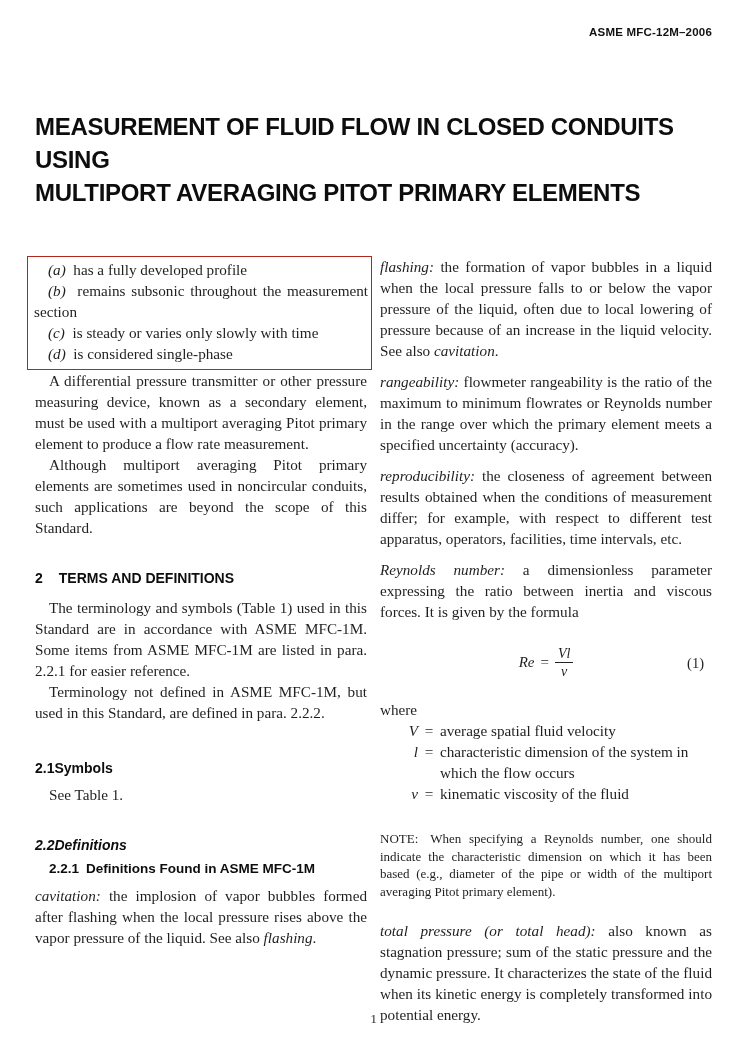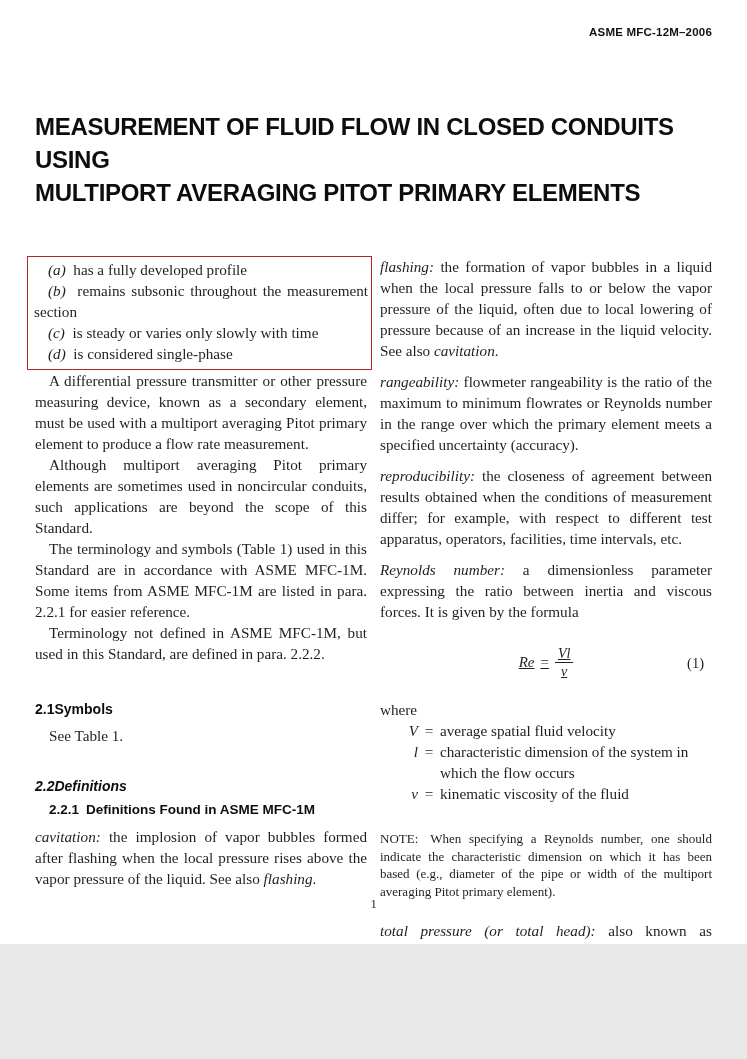--- a/index.html
+++ b/index.html
@@ -1,18 +1,18 @@
 <!DOCTYPE html>
 <html><head>
 <meta charset="utf-8">
 <style>
   html,body{margin:0;padding:0;background:#e8e8e8;}
   .page{
     position:relative;
-    width:747px;height:944px;
+    width:747px;height:1059px;
     margin:0 auto;
     background:#ffffff;
     box-sizing:border-box;
     padding:26px 35px 0 35px;
     font-family:"Liberation Serif", "DejaVu Serif", serif;
     color:#1f1f1f;
     overflow:hidden;
   }
   .header{
     text-align:right;
@@ -75,21 +75,21 @@
   .def{margin-bottom:10px;}
   .mt-terms{margin-top:32px;}
   .mt-sym{margin-top:37px;}
   .mt-defs{margin-top:32px;font-style:italic;}
   .equation{
     position:relative;
     margin:24px 0 20px 0;
     text-align:center;
     font-size:15px;
   }
-  .eq-body{display:inline-flex;align-items:center;gap:6px;text-decoration:underline;}
+  .eq-body{display:inline-flex;align-items:center;gap:6px;}
   .frac{display:inline-block;text-align:center;vertical-align:middle;font-size:14px;line-height:15px;}
   .frac .nume{display:block;border-bottom:1px solid #222;padding:0 3px 1px 3px;}
   .frac .deno{display:block;padding-top:1px;}
   .eq-num{position:absolute;right:8px;top:50%;transform:translateY(-50%);font-size:14.5px;}
   .where-label{text-align:left;}
   .where-grid{
     display:grid;
     grid-template-columns:38px 22px 1fr;
     column-gap:0;
     font-size:15.2px;
@@ -130,20 +130,23 @@
       <div class="redbox">
         <p class="li"><span class="it">(a)</span>&nbsp; <span>has a fully developed profile</span></p>
         <p class="li"><span class="it">(b)</span>&nbsp; <span>remains subsonic throughout the measurement section</span></p>
         <p class="li"><span class="it">(c)</span>&nbsp; <span>is steady or varies only slowly with time</span></p>
         <p class="li"><span class="it">(d)</span>&nbsp; <span>is considered single-phase</span></p>
       </div>
 
       <p class="indent">A differential pressure transmitter or other pressure measuring device, known as a secondary element, must be used with a multiport averaging Pitot primary element to produce a flow rate measurement.</p>
       <p class="indent">Although multiport averaging Pitot primary elements are sometimes used in noncircular conduits, such applications are beyond the scope of this Standard.</p>
 
+      <h2 class="h-sec mt-terms">
+        <span class="num">2</span><span>TERMS AND DEFINITIONS</span>
+      </h2>
 
       <p class="indent">The terminology and symbols (Table 1) used in this Standard are in accordance with ASME MFC-1M. Some items from ASME MFC-1M are listed in para. 2.2.1 for easier reference.</p>
       <p class="indent">Terminology not defined in ASME MFC-1M, but used in this Standard, are defined in para. 2.2.2.</p>
 
       <h3 class="h-sub mt-sym">
         <span class="num">2.1</span><span>Symbols</span>
       </h3>
       <p class="indent">See Table 1.</p>
 
       <h3 class="h-sub mt-defs">

